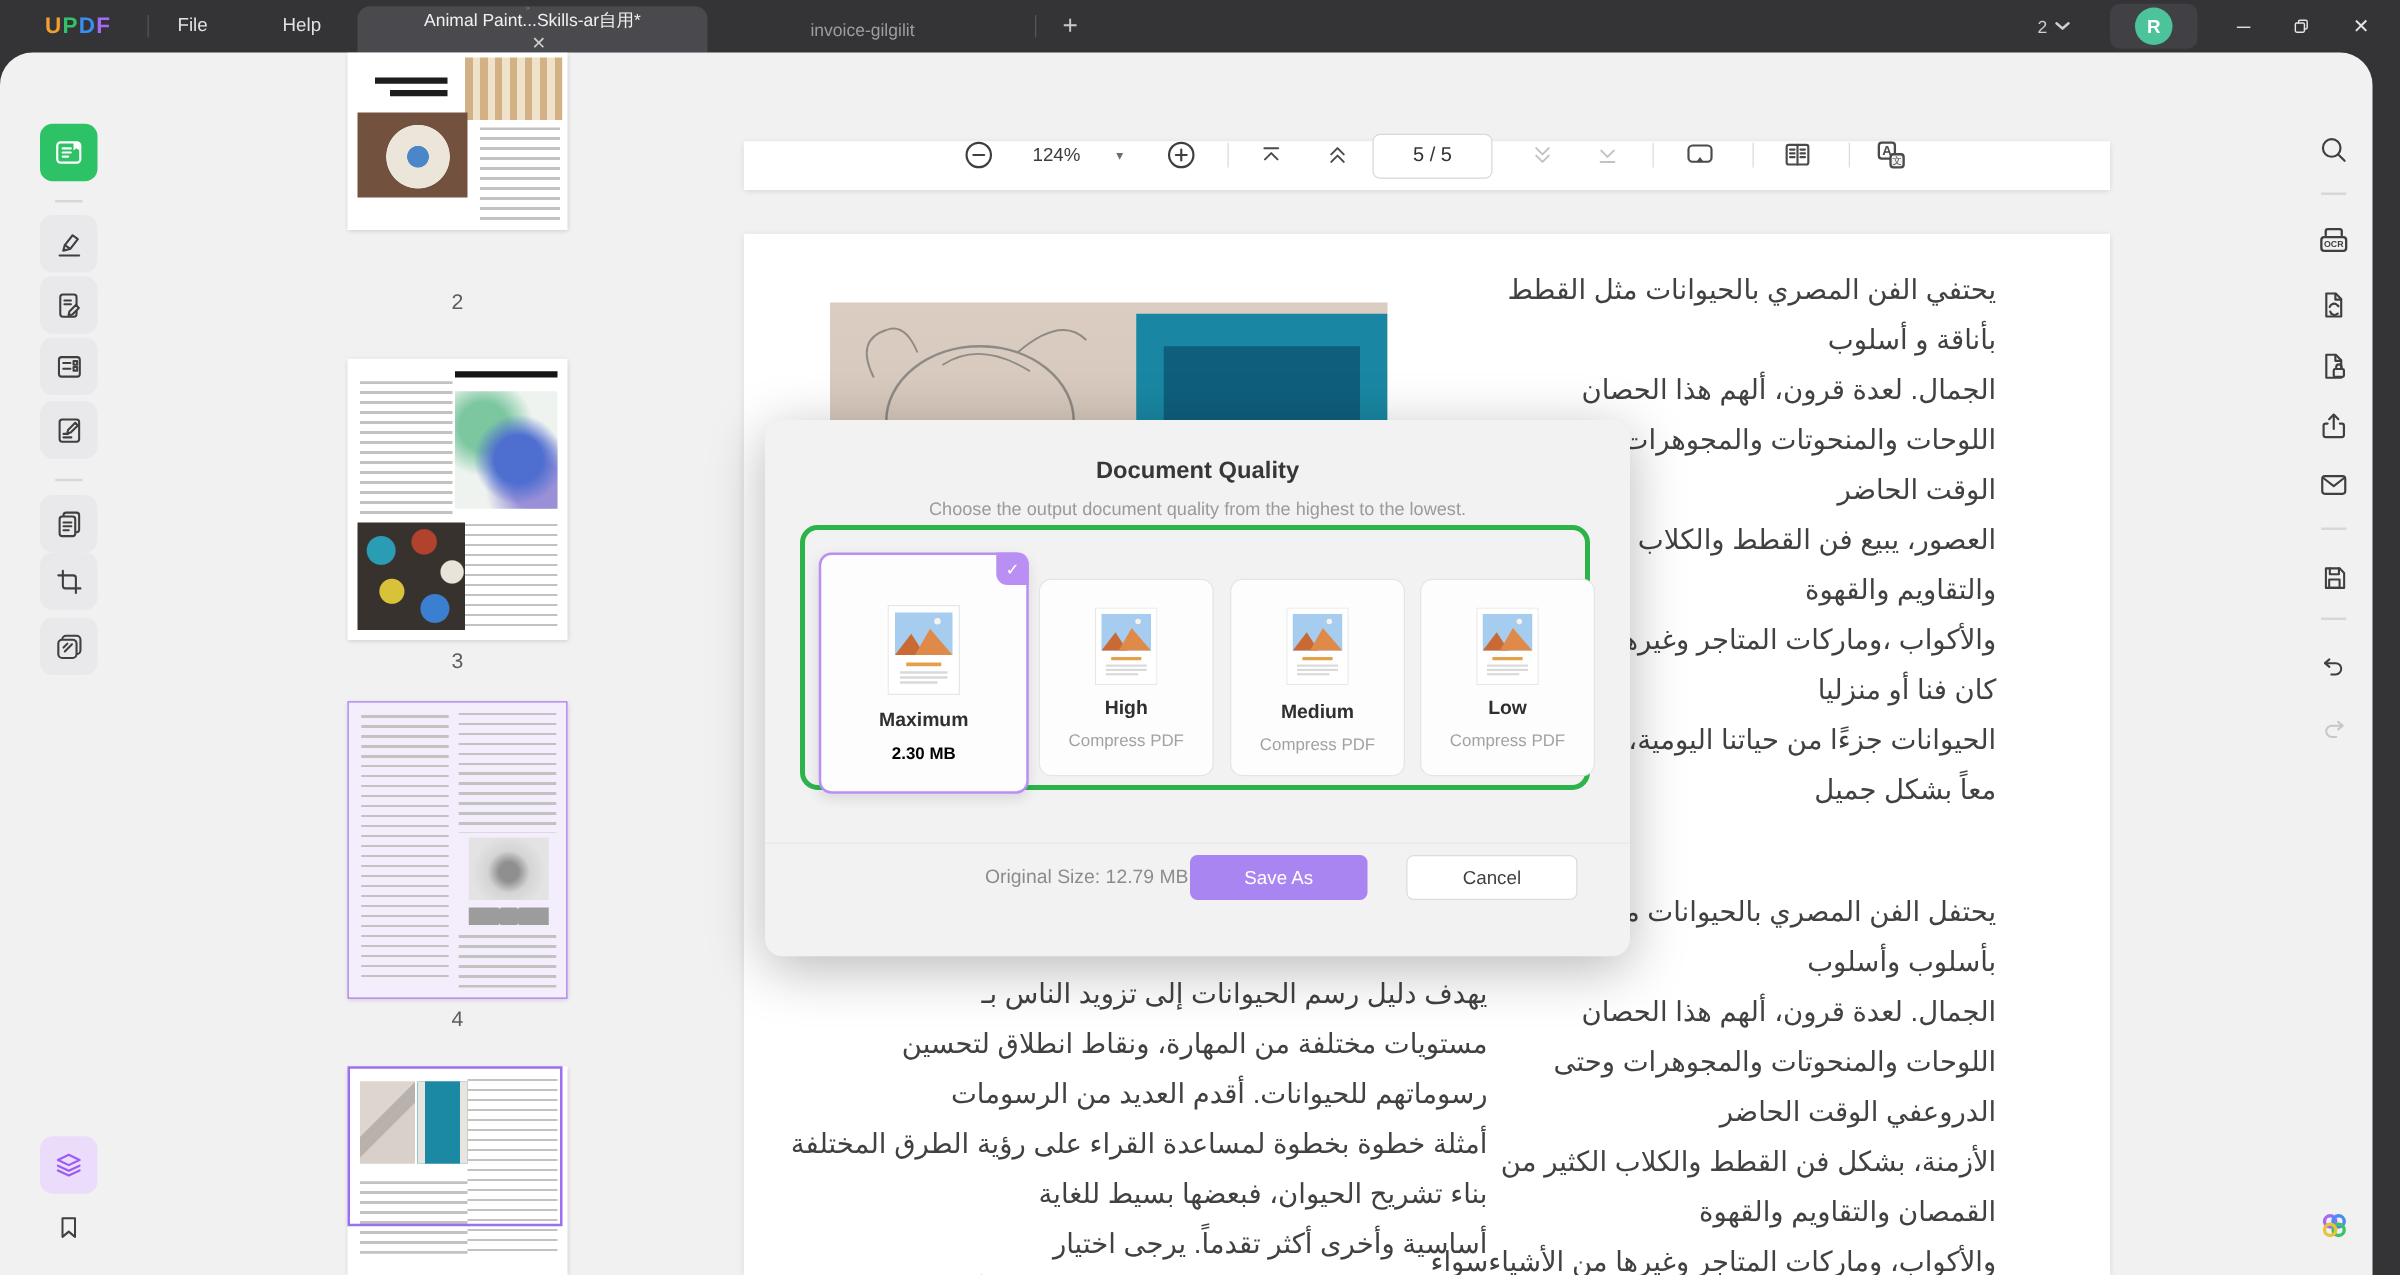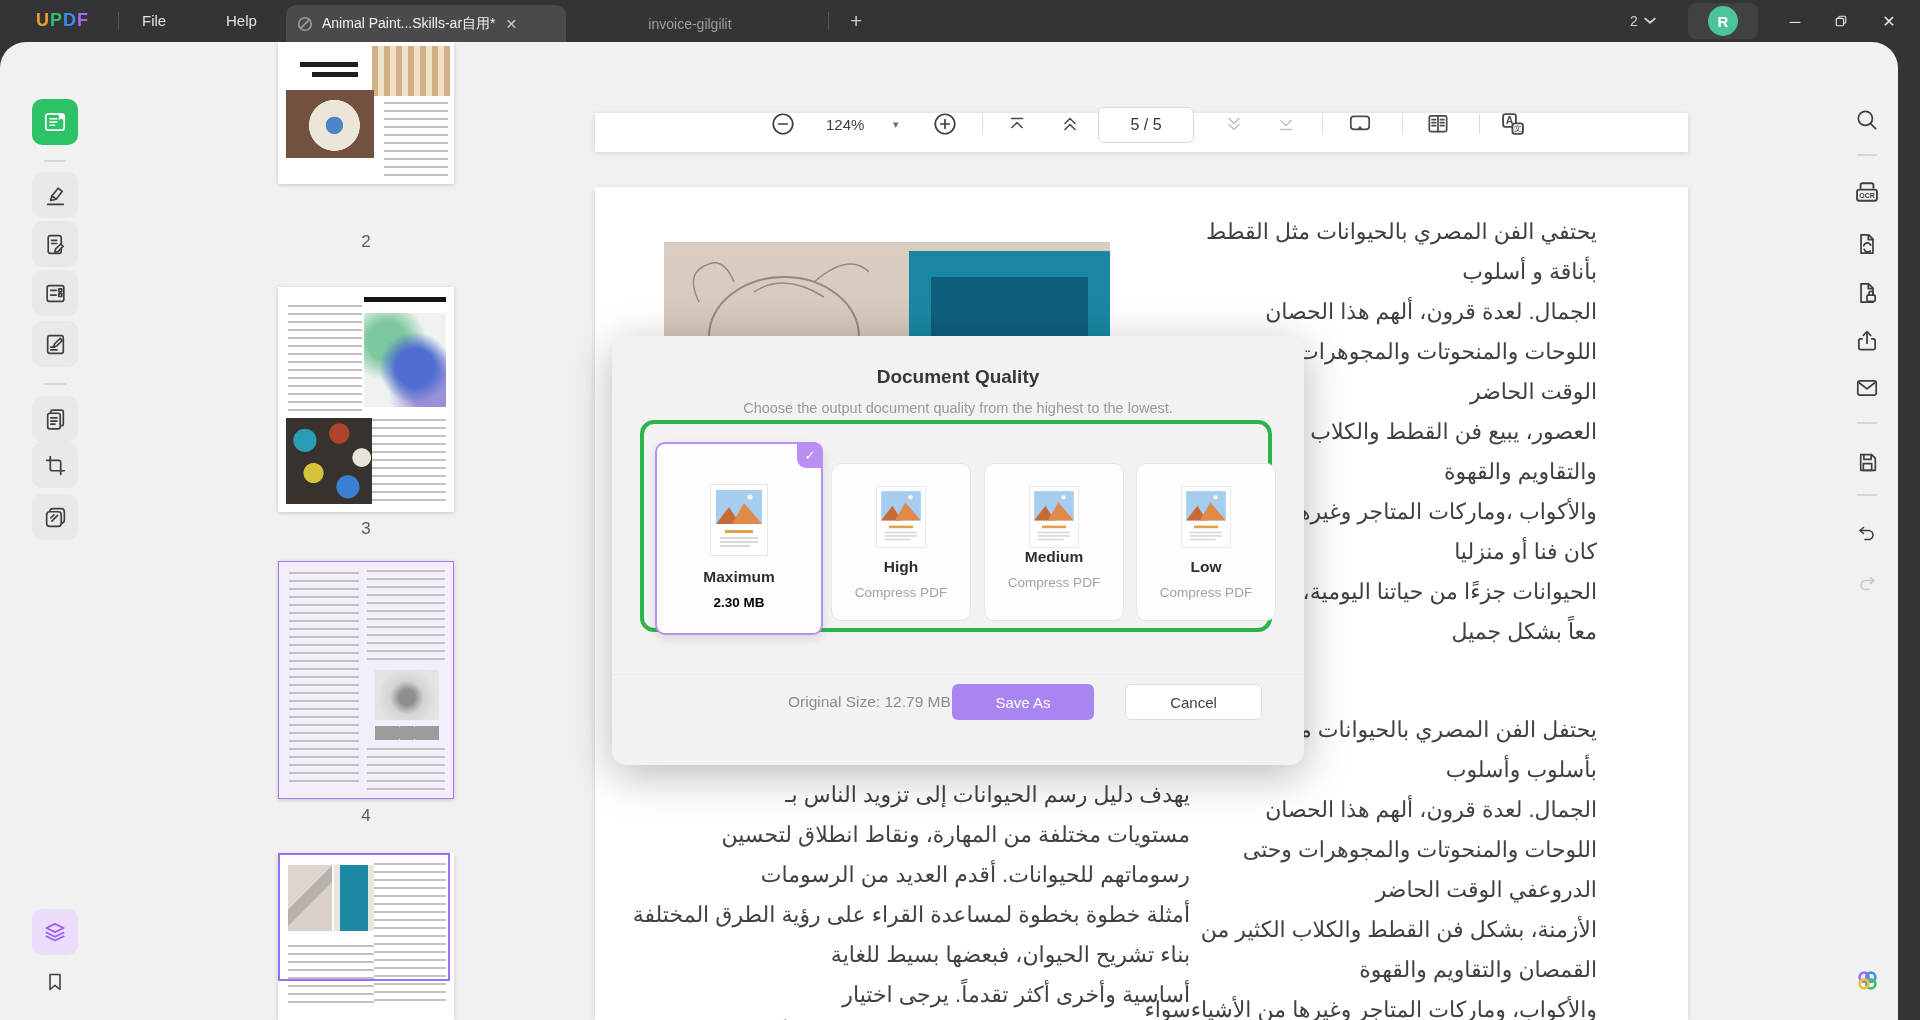--- a/index.html
+++ b/index.html
@@ -4,21 +4,21 @@
 <style>
   html,body{margin:0;padding:0;background:#2e2d2f;font-family:"Liberation Sans",sans-serif;}
   .frame{position:relative;width:1920px;height:1020px;background:#343336;overflow:hidden;}
   .abs{position:absolute;}
   svg.i{fill:none;stroke:#3f3f3f;stroke-width:1.6;stroke-linecap:round;stroke-linejoin:round;display:block;}
   
   .topbar{position:absolute;left:0;top:0;width:1920px;height:42px;background:#343336;color:#d8d8d8;}
   .logo{position:absolute;left:36px;top:10px;font-size:18px;font-weight:bold;letter-spacing:1px;}
   .menu{position:absolute;top:0;height:42px;line-height:42px;font-size:15px;color:#e2e2e2;padding:0 14px;cursor:default;}
   .vsep{position:absolute;top:12px;width:1px;height:18px;background:#56555a;}
-  .tab{position:absolute;top:5px;height:37px;display:flex;align-items:center;border-radius:10px 10px 0 0;}
+  .tab{position:absolute;top:5px;height:37px;display:flex;align-items:center;border-radius:10px 10px 0 0;flex-direction:column;}
   .tab.active{background:#4a494d;color:#f0f0f0;}
   .tab .title{font-size:14px;white-space:nowrap;}
   .tab.inactive{color:#9d9da1;font-size:14px;}
   .winbtn{position:absolute;top:6px;width:34px;height:30px;display:flex;align-items:center;justify-content:center;color:#e4e4e4;font-size:15px;}
   
   .workspace{position:absolute;left:0;top:42px;width:1898px;height:978px;background:#f2f1f2;border-radius:26px 26px 0 0;overflow:hidden;}
   
   .railL{position:absolute;left:0;top:0;width:92px;height:978px;}
   .tool{position:absolute;left:32px;width:46px;height:46px;border-radius:10px;background:#e9e8ea;display:flex;align-items:center;justify-content:center;}
   .tool.green{background:#2ec266;}
@@ -463,21 +463,21 @@
           <rect x="0.5" y="0.5" width="57" height="71" fill="#fff" stroke="#e7e7e7"></rect>
           <rect x="6" y="6" width="46" height="34" fill="#a6cdf0"></rect>
           <circle cx="40" cy="13" r="2.6" fill="#f7f3ea"></circle>
           <polygon points="6,40 19,23 30,40" fill="#c96a35"></polygon>
           <polygon points="22,40 34,19 52,40" fill="#e08a4a"></polygon>
           <rect x="15" y="46" width="28" height="3" fill="#e2a04a"></rect>
           <rect x="10" y="53" width="38" height="2" fill="#d9d9d9"></rect>
           <rect x="10" y="57" width="38" height="2" fill="#d9d9d9"></rect>
           <rect x="10" y="61" width="30" height="2" fill="#d9d9d9"></rect>
         </svg>
-        <div class="lbl" style="margin-top:0">Medium</div>
+        <div class="lbl" style="margin-top:13px">Medium</div>
         <div class="sub">Compress PDF</div>
       </div>
 
       <div class="card" style="left:524px;top:127px;width:138px;height:156px;">
         <svg width="50" height="62" viewBox="0 0 58 72" style="margin:22px auto 0;display:block">
           <rect x="0.5" y="0.5" width="57" height="71" fill="#fff" stroke="#e7e7e7"></rect>
           <rect x="6" y="6" width="46" height="34" fill="#a6cdf0"></rect>
           <circle cx="40" cy="13" r="2.6" fill="#f7f3ea"></circle>
           <polygon points="6,40 19,23 30,40" fill="#c96a35"></polygon>
           <polygon points="22,40 34,19 52,40" fill="#e08a4a"></polygon>

